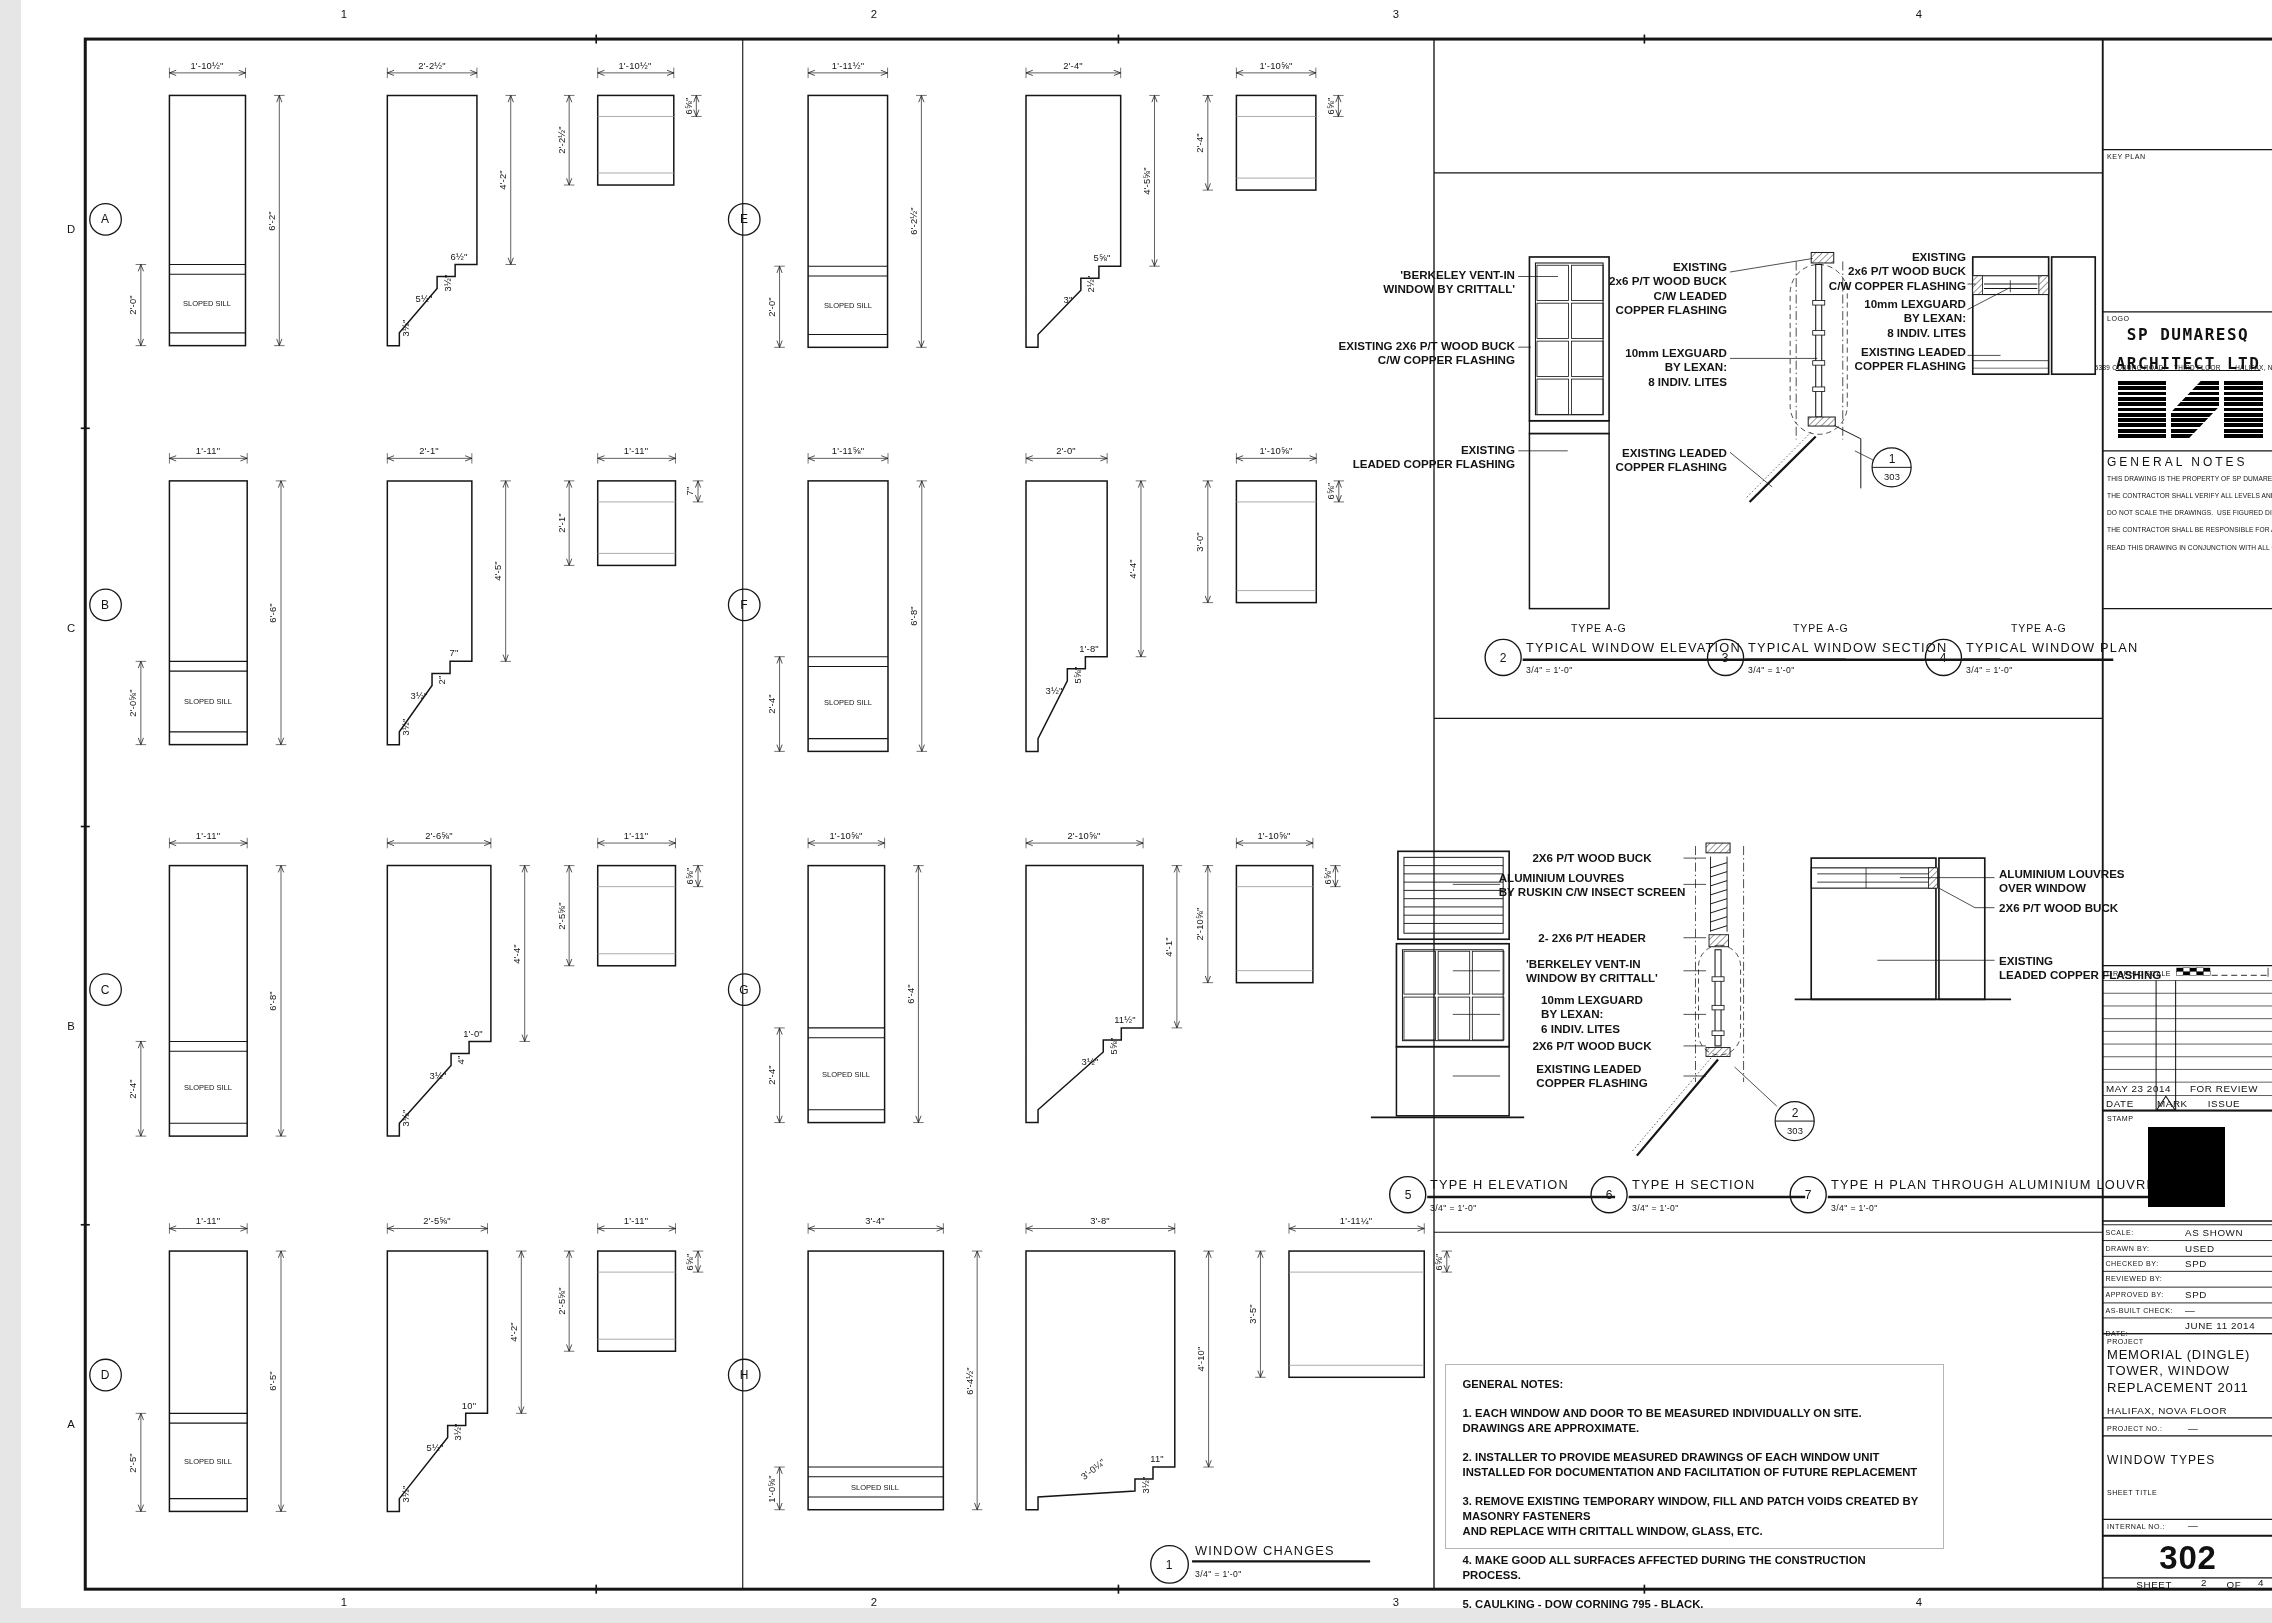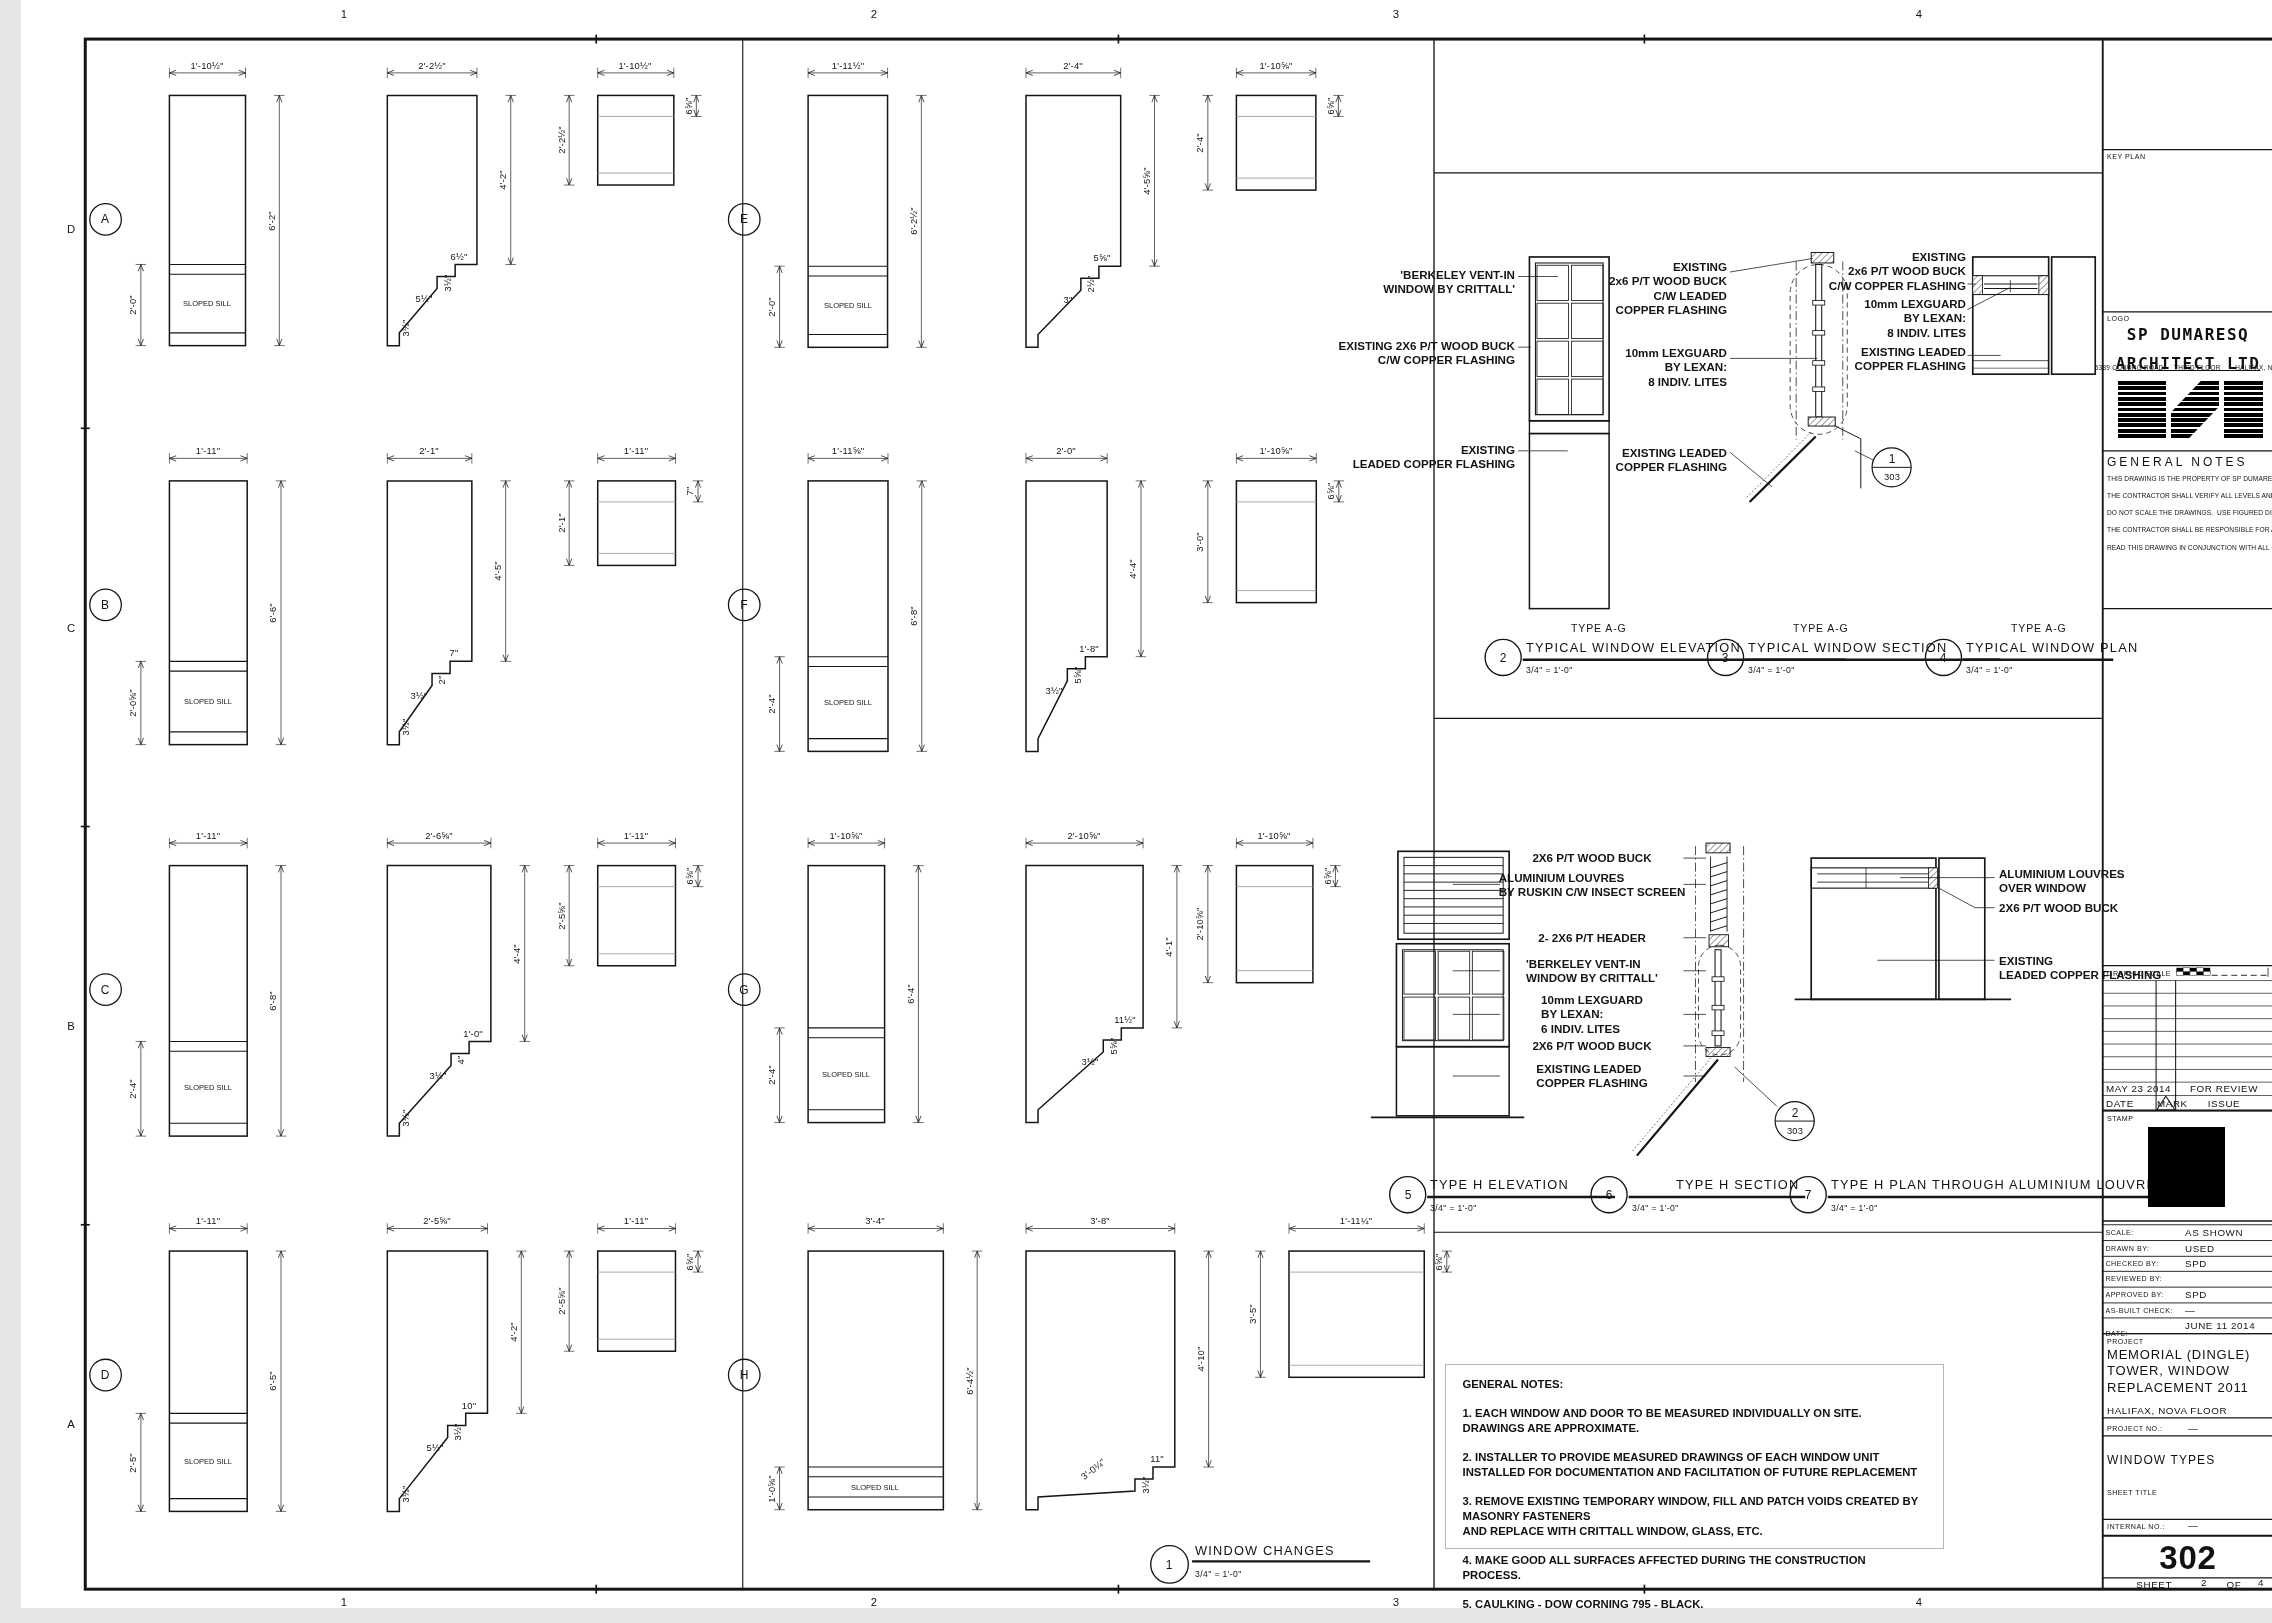--- a/index.html
+++ b/index.html
@@ -930,21 +930,21 @@
         <div class="t dim" style="left: 1774px; top: 1130px;">303</div>
         <div class="t lbl al" style="left: 1978px; top: 881px;">ALUMINIUM LOUVRES
 OVER WINDOW</div>
         <div class="t lbl al" style="left: 1978px; top: 908px;">2X6 P/T WOOD BUCK</div>
         <div class="t lbl al" style="left: 1978px; top: 968px;">EXISTING
 LEADED COPPER FLASHING</div>
         <div class="t bubnum" style="left: 1387px; top: 1195px;">5</div>
         <div class="t cadtitle al" style="left: 1409px; top: 1184px;">TYPE H ELEVATION</div>
         <div class="t cadscale al" style="left: 1409px; top: 1208px;">3/4" = 1'-0"</div>
         <div class="t bubnum" style="left: 1588px; top: 1195px;">6</div>
-        <div class="t cadtitle al" style="left: 1611px; top: 1184px; margin-left: 44px;">TYPE H SECTION</div>
+        <div class="t cadtitle al" style="left: 1611px; top: 1184px;">TYPE H SECTION</div>
         <div class="t cadscale al" style="left: 1611px; top: 1208px;">3/4" = 1'-0"</div>
         <div class="t bubnum" style="left: 1787px; top: 1195px;">7</div>
         <div class="t cadtitle al" style="left: 1810px; top: 1184px;">TYPE H PLAN THROUGH ALUMINIUM LOUVRE</div>
         <div class="t cadscale al" style="left: 1810px; top: 1208px;">3/4" = 1'-0"</div>
         <div class="t bubnum" style="left: 1148px; top: 1565px;">1</div>
         <div class="t cadtitle al" style="left: 1174px; top: 1550px;">WINDOW CHANGES</div>
         <div class="t cadscale al" style="left: 1174px; top: 1574px;">3/4" = 1'-0"</div>
         <div class="t tb-small al" style="left: 2110px; top: 1233px; transform: translate(-25.6px, -50%);">SCALE:</div>
         <div class="t tb-val al" style="left: 2164px; top: 1232px;">AS SHOWN</div>
         <div class="t tb-small al" style="left: 2110px; top: 1249px; transform: translate(-25.6px, -50%);">DRAWN BY:</div>

